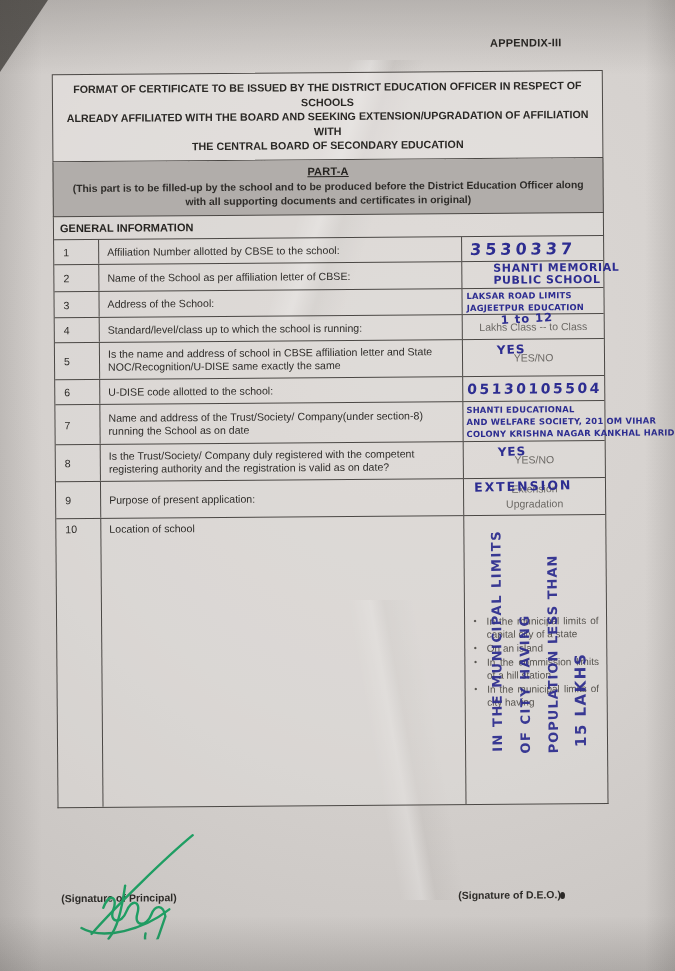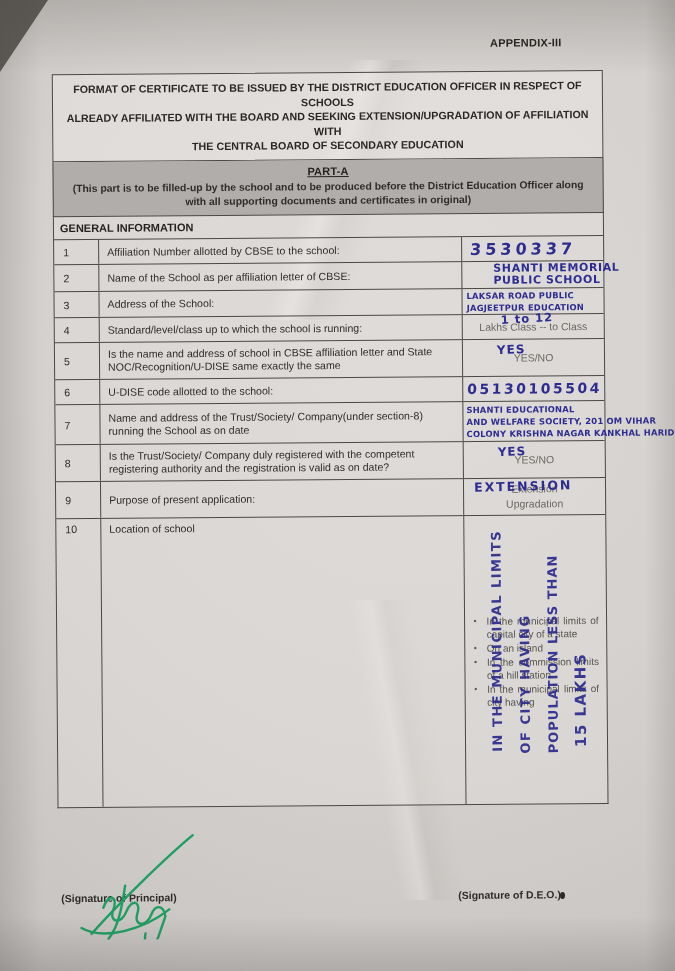--- a/index.html
+++ b/index.html
@@ -144,21 +144,21 @@
             <div class="hand-sm">PUBLIC SCHOOL</div>
           </div>
         </div>
       </div>
 
       <div class="trow r3">
         <div class="cnum">3</div>
         <div class="clabel">Address of the School:</div>
         <div class="cvalue">
           <div class="hand hand-lines">
-            <div class="hand-xs">LAKSAR ROAD PUBLIC</div>
+            <div class="hand-xs">LAKSAR ROAD LIMITS</div>
             <div class="hand-xs">JAGJEETPUR EDUCATION</div>
           </div>
         </div>
       </div>
 
       <div class="trow r4">
         <div class="cnum">4</div>
         <div class="clabel">Standard/level/class up to which the school is running:</div>
         <div class="cvalue">
           <span class="printed">Lakhs Class -- to Class</span>

